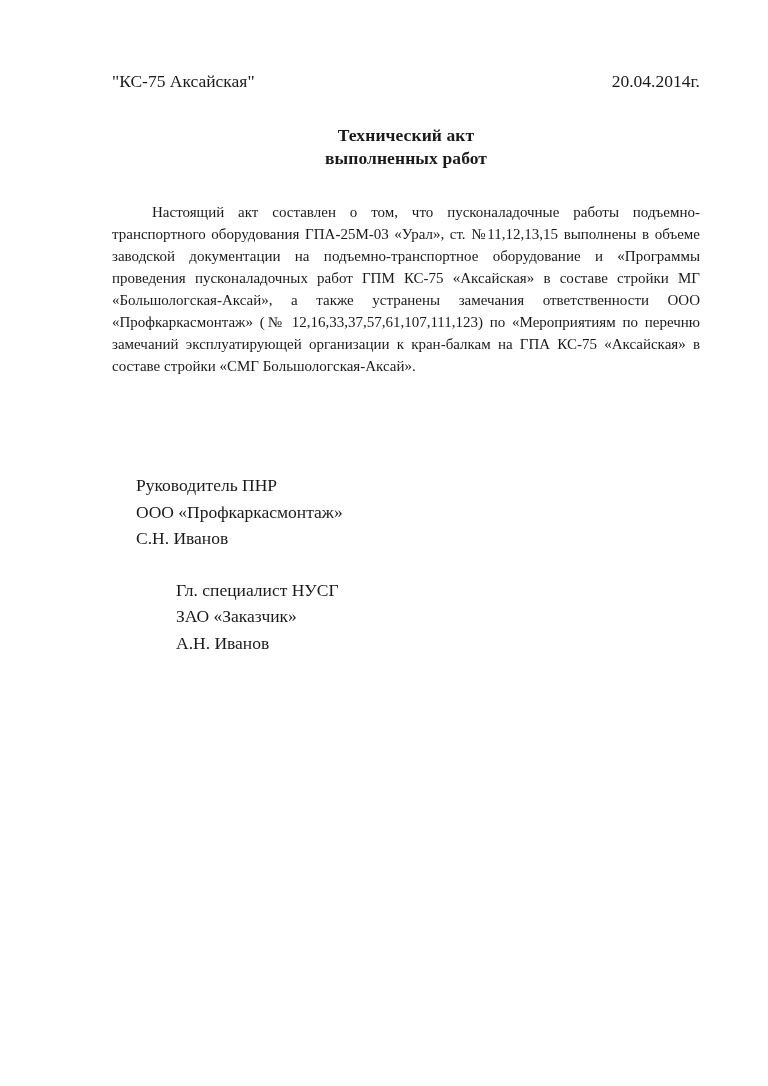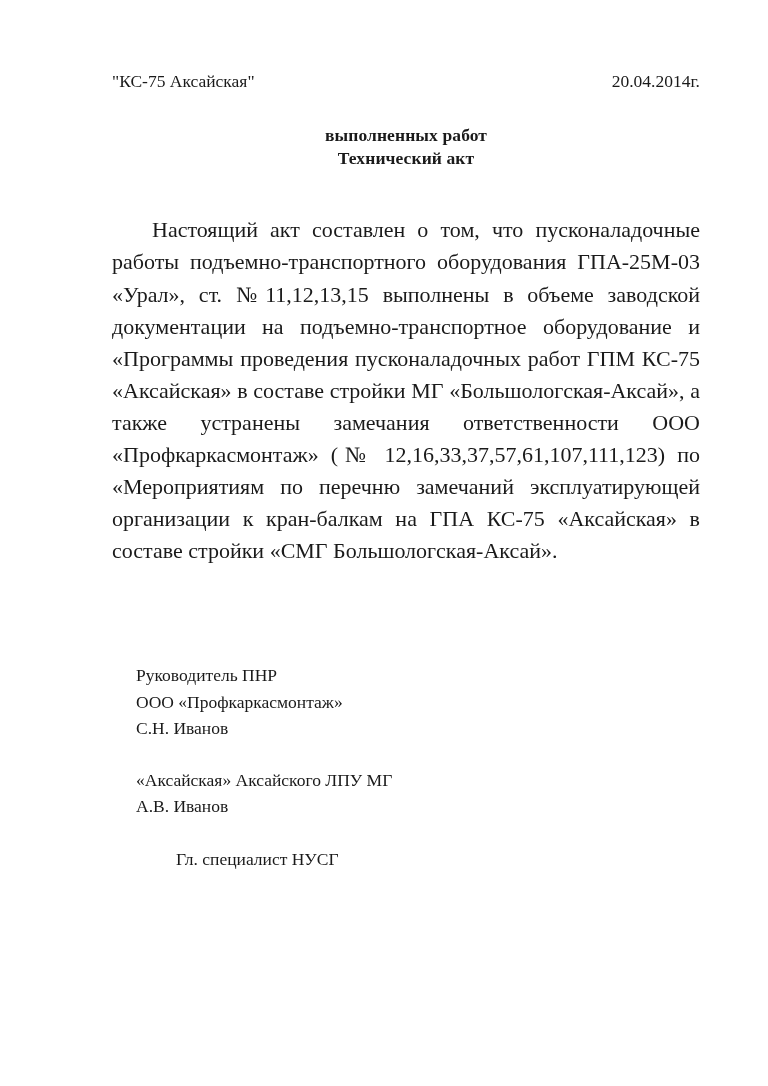--- a/index.html
+++ b/index.html
@@ -52,22 +52,22 @@
     font-size: 17.5px;
     line-height: 1.33;
     letter-spacing: 0.1px;
   }
   .doc-title .title-line {
     display: block;
   }
 
   
   .doc-body {
-    margin-top: 44px;
-    font-size: 22px;
+    margin-top: 32px;
+    font-size: 15px;
     line-height: 1.46;
     text-align: justify;
     text-justify: inter-word;
     text-indent: 40px;
     hyphens: manual;
   }
 
   
   .signatures {
     margin-top: 95px;
@@ -105,43 +105,43 @@
 
 <div class="page">
   <div class="content">
 
     <div class="doc-header">
       <span class="object-name">"КС-75 Аксайская"</span>
       <span class="doc-date">20.04.2014г.</span>
     </div>
 
     <div class="doc-title">
+      <span class="title-line">Технический акт</span>
       <span class="title-line">выполненных работ</span>
-      <span class="title-line">Технический акт</span>
     </div>
 
     <div class="doc-body">Настоящий акт составлен о том, что пусконаладочные работы подъемно-транспортного оборудования ГПА-25М-03 «Урал», ст. №11,12,13,15 выполнены в объеме заводской документации на подъемно-транспортное оборудование и «Программы проведения пусконаладочных работ ГПМ КС-75 «Аксайская» в составе стройки МГ «Большологская-Аксай», а также устранены замечания ответственности ООО «Профкаркасмонтаж» (№ 12,16,33,37,57,61,107,111,123) по «Мероприятиям по перечню замечаний эксплуатирующей организации к кран-балкам на ГПА КС-75 «Аксайская» в составе стройки «СМГ Большологская-Аксай».</div>
 
     <div class="signatures">
 
       <div class="sig-block">
         <div class="sig-role">Руководитель ПНР</div>
         <div class="sig-row">
           <span class="sig-org">ООО «Профкаркасмонтаж»</span>
           <span class="sig-name">С.Н. Иванов</span>
         </div>
       </div>
 
       <div class="sig-block">
-        <div class="sig-row">
-          <span class="sig-org">«Аксайская» Аксайского ЛПУ МГ</span>
-          <span class="sig-name">А.В. Иванов</span>
-        </div>
       </div>
 
       <div class="sig-block">
         <div class="sig-role">Гл. специалист НУСГ</div>
+        <div class="sig-row">
+          <span class="sig-org">ЗАО «Заказчик»</span>
+          <span class="sig-name">А.Н. Иванов</span>
+        </div>
       </div>
 
     </div>
 
   </div>
 </div>
 
 </body></html>

